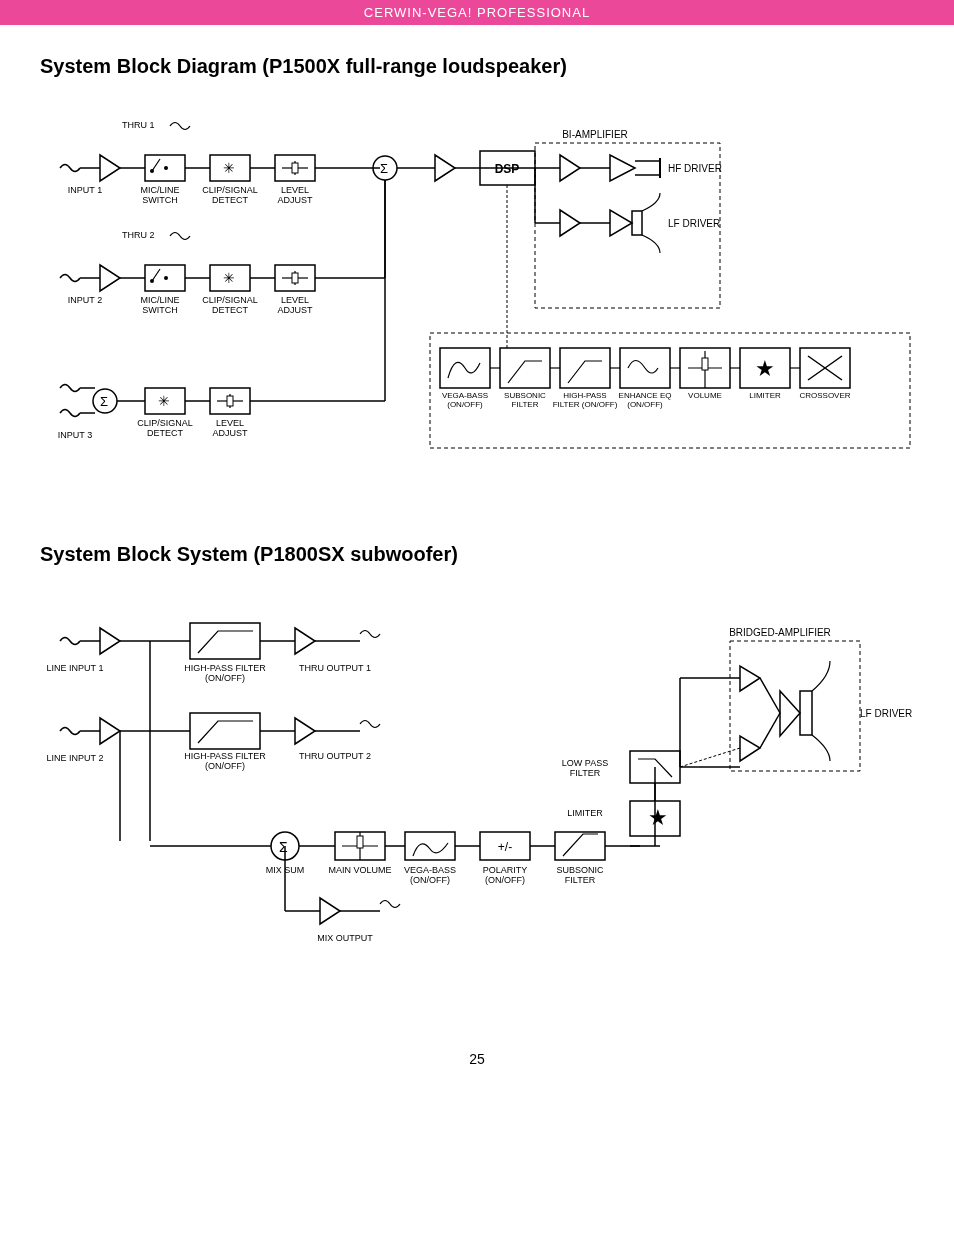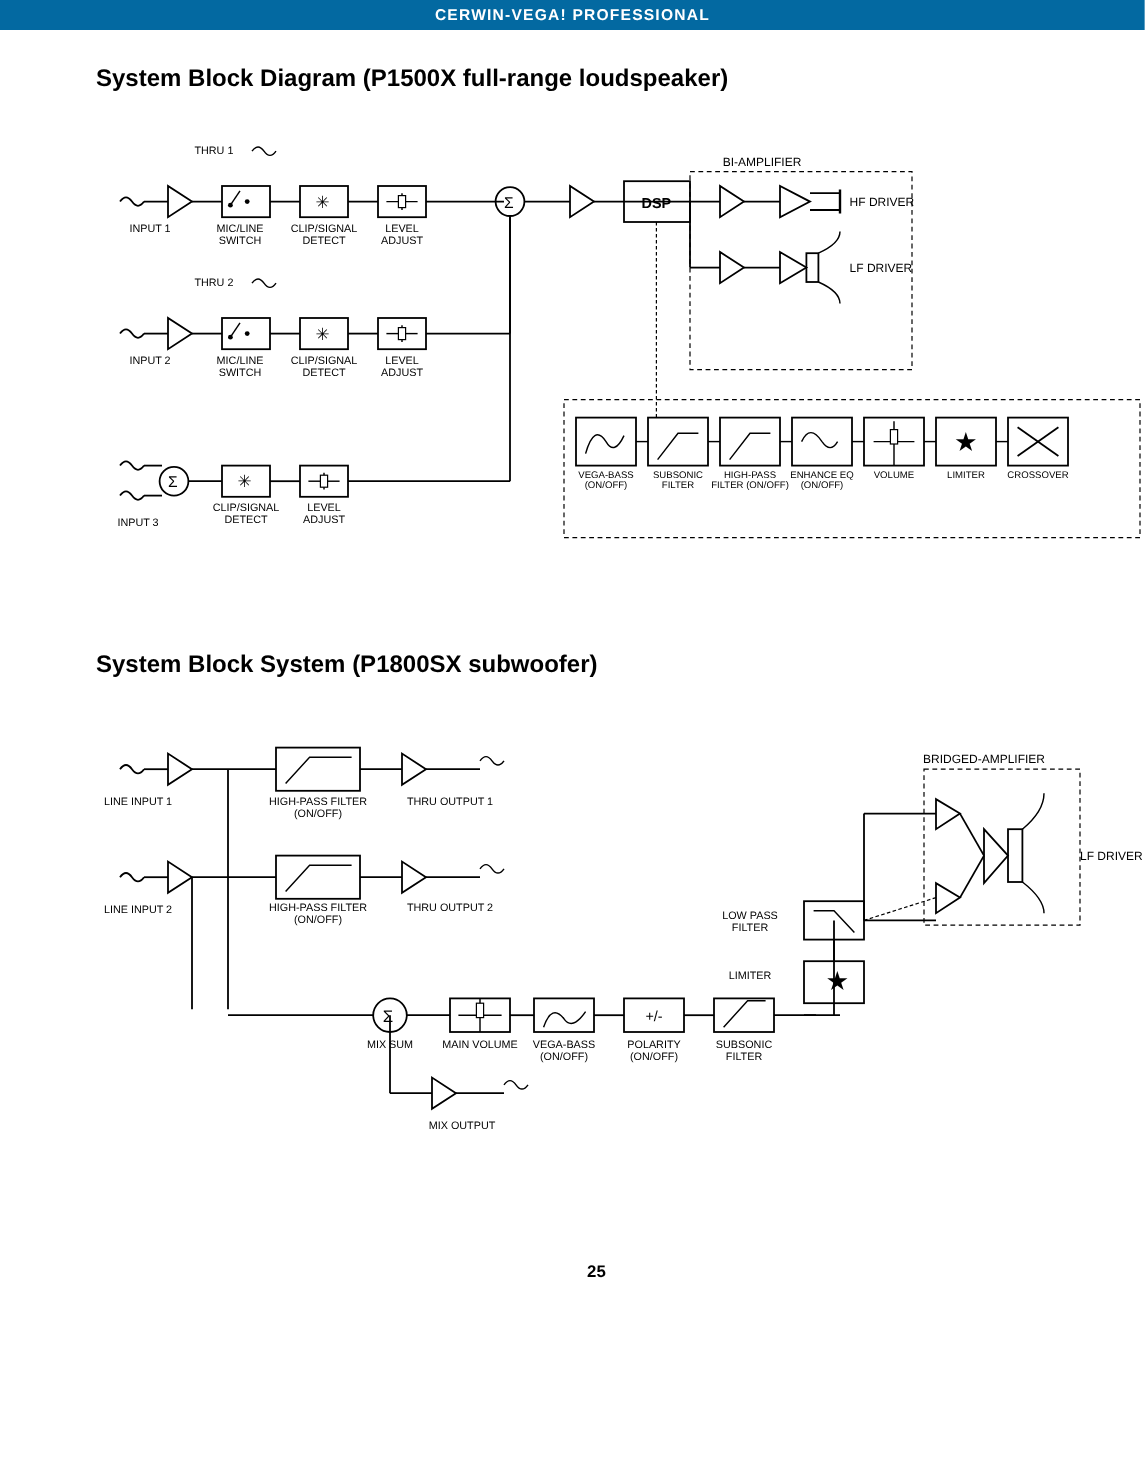--- a/index.html
+++ b/index.html
@@ -5,49 +5,48 @@
     * { margin: 0; padding: 0; box-sizing: border-box; }
     body {
       width: 954px;
       min-height: 1235px;
       background: #fff;
       font-family: Arial, Helvetica, sans-serif;
       font-size: 13px;
       color: #000;
     }
     .header-bar {
-      background: #0369a1;
+      background: #ec4899;
       color: #fff;
       text-align: center;
       padding: 5px 0;
-      font-weight: bold;
+      font-weight: normal;
       font-size: 13px;
       letter-spacing: 1px;
     }
     .page-content {
       padding: 20px 40px;
-      margin-left: 40px;
     }
     .section-title {
       font-size: 20px;
       font-weight: bold;
       margin-bottom: 15px;
       margin-top: 10px;
     }
     .diagram-container {
       position: relative;
       width: 100%;
     }
     
     svg {
       display: block;
     }
     .page-number {
       text-align: center;
-      font-weight: bold;
+      font-weight: normal;
       font-size: 14px;
       margin-top: 20px;
     }
   </style>
 </head>
 <body>
 
 <div class="header-bar">
   <span>CERWIN-VEGA! PROFESSIONAL</span>
 </div>

